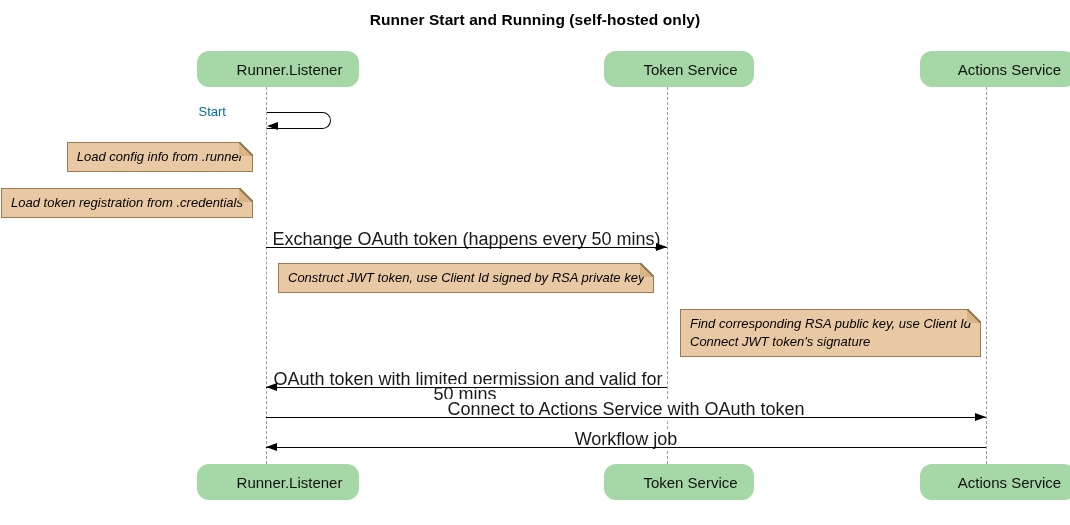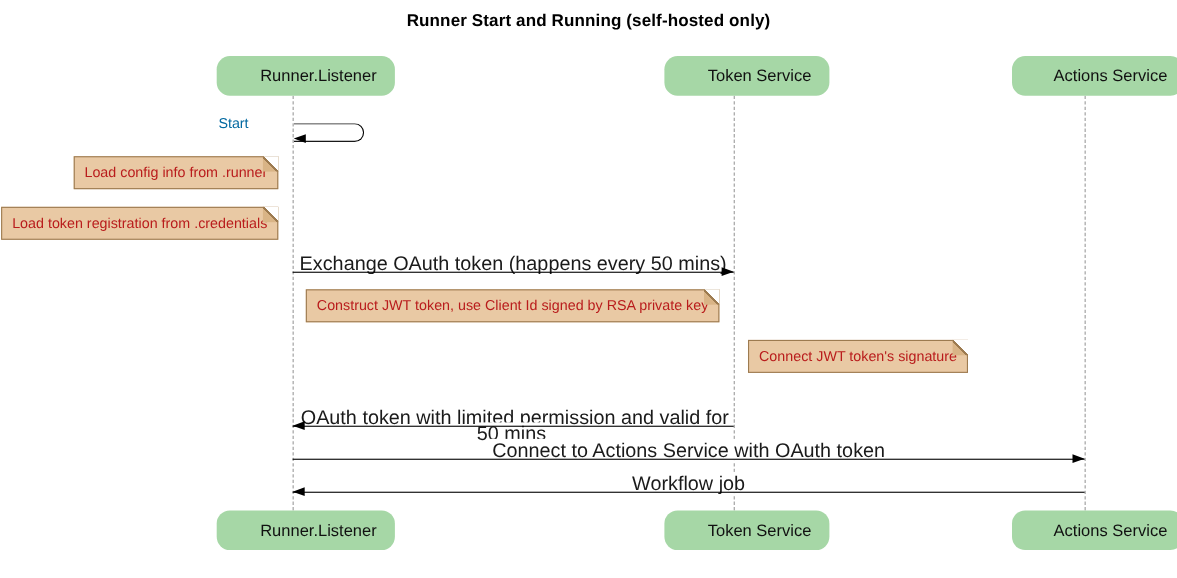--- a/index.html
+++ b/index.html
@@ -37,22 +37,22 @@
   }
   .self-loop{
     position:absolute;left:267px;top:112px;width:63px;height:15px;
     border:1.3px solid #000;border-left:none;border-radius:0 9px 9px 0;
   }
   .self-label{
     position:absolute;top:104px;right:844px;font-size:13px;color:#0369a1;white-space:nowrap;
   }
   .note{
     position:absolute;background:#e9c9a4;border:1px solid #9d7b50;
-    font-size:13px;color:#b91c1c;line-height:18px;padding:5px 9px;
-    white-space:nowrap;width:max-content;
+    font-size:13px;color:#000000;line-height:18px;padding:5px 9px;
+    white-space:nowrap;width:max-content;font-style:italic;
   }
   .note::before{
     content:"";position:absolute;top:-1px;right:-1px;width:0;height:0;z-index:2;
     border-style:solid;border-width:0 14px 14px 0;
     border-color:transparent #ffffff transparent transparent;
   }
   .note::after{
     content:"";position:absolute;top:-1px;right:-1px;width:14px;height:14px;z-index:3;
     background:linear-gradient(to bottom left,rgba(0,0,0,0) 0 46%,#9d7b50 46% 56%,#d9b486 56% 100%);
   }
@@ -95,20 +95,21 @@
     <span>Exchange OAuth token (happens every 50 mins)</span>
   </div>
   <div class="msg-line" style="left:266px;top:247px;width:401px"></div>
   <div class="arrow-right" style="left:656px;top:243px"></div>
 
   <div class="note" style="left:278px;top:263px">
     <span>Construct JWT token, use Client Id signed by RSA private key</span>
   </div>
 
   <div class="note" style="left:680px;top:309px">
+    <div class="line">Find corresponding RSA public key, use Client Id</div>
     <div class="line">Connect JWT token's signature</div>
   </div>
 
   <div class="msg-label" style="left:266px;top:372px;width:401px">
     <span>OAuth token with limited permission and valid for 50 mins</span>
   </div>
   <div class="msg-line" style="left:266px;top:387px;width:401px"></div>
   <div class="arrow-left" style="left:266px;top:383px"></div>
 
   <div class="msg-label" style="left:266px;top:402px;width:720px">

